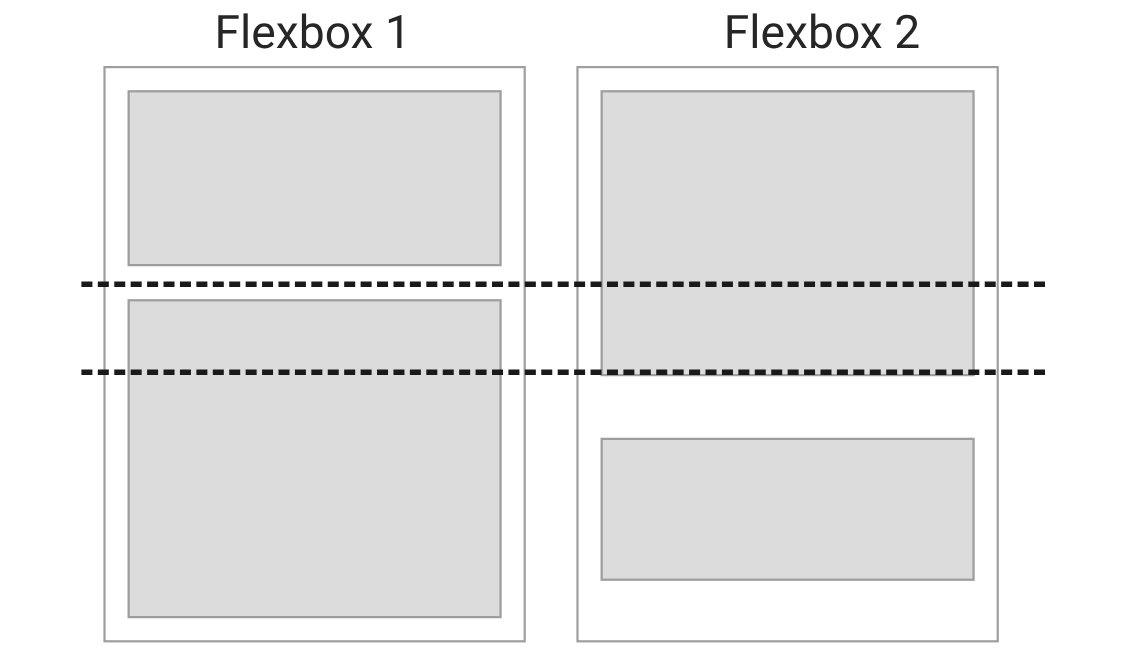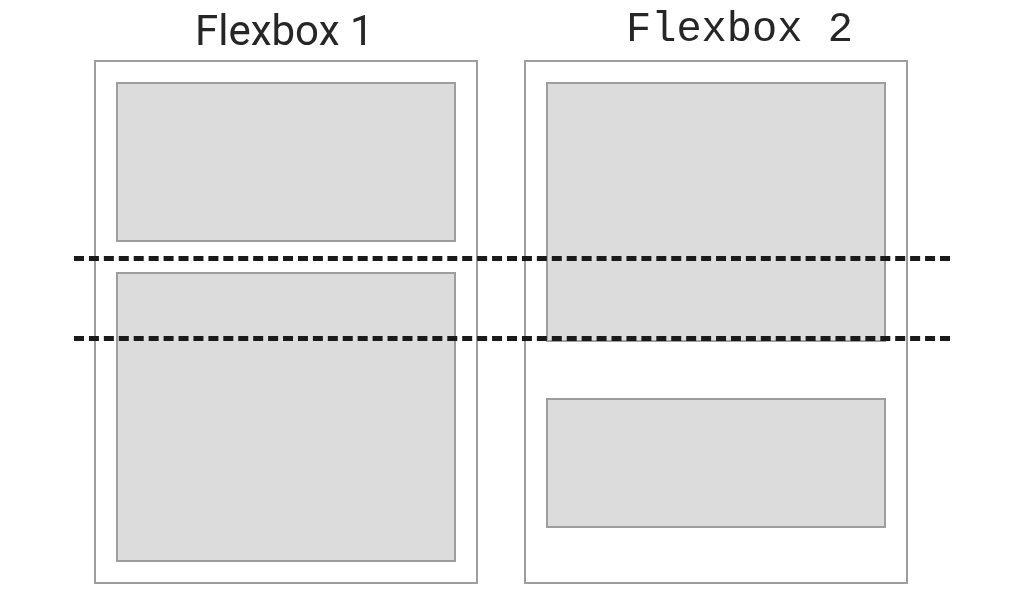--- a/index.html
+++ b/index.html
@@ -18,21 +18,21 @@
     height: 608px;
   }
   .label {
     position: absolute;
     top: 6px;
     font-size: 42px;
     color: #262626;
     font-weight: 400;
   }
   .label-1 { left: 195px; }
-  .label-2 { left: 626px; font-family: Liberation Mono, monospace; }
+  .label-2 { left: 658px; }
 
   .container {
     position: absolute;
     top: 60px;
     width: 384px;
     height: 524px;
     border: 2px solid #9e9e9e;
     box-sizing: border-box;
     padding: 20px;
   }

